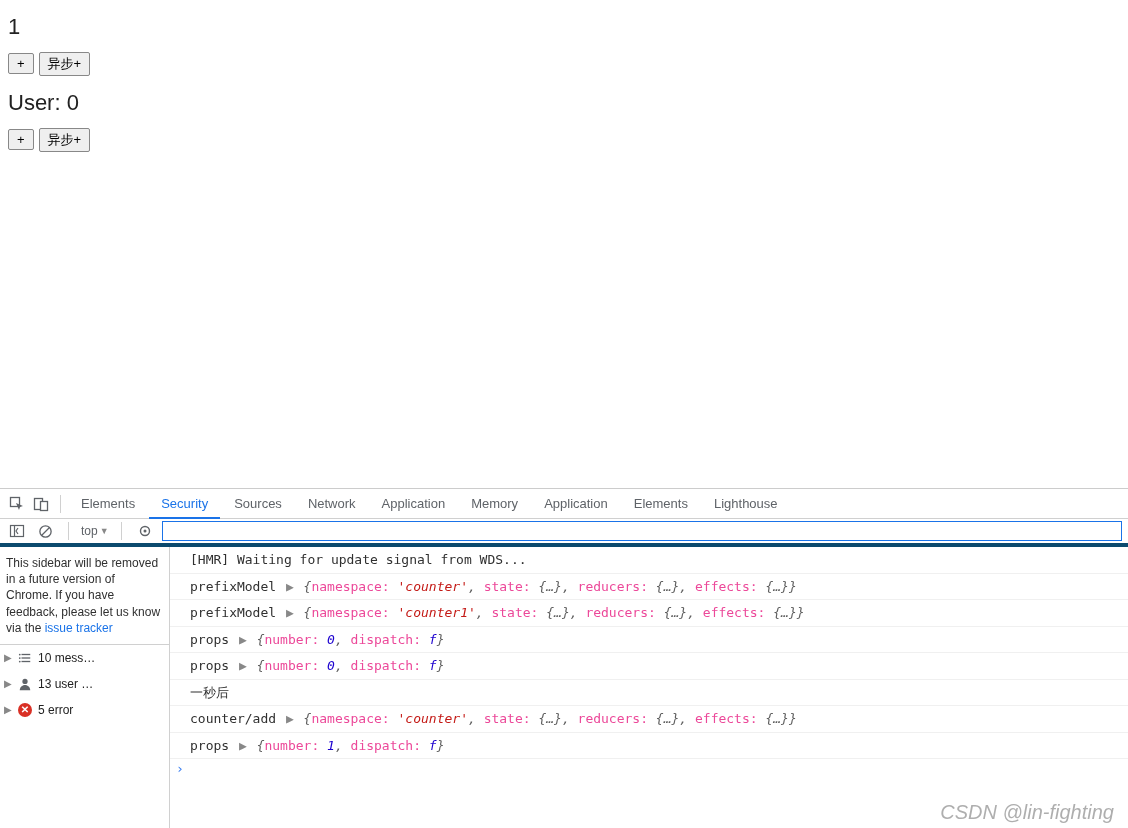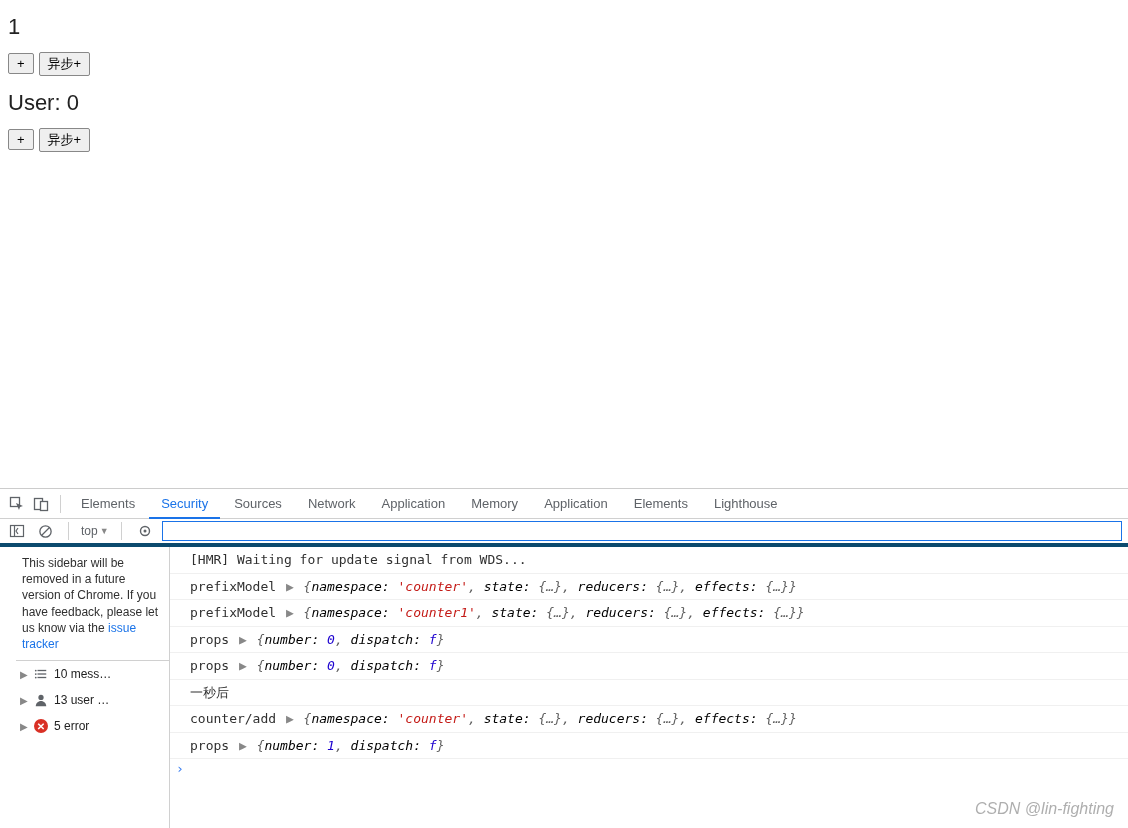--- a/index.html
+++ b/index.html
@@ -17,43 +17,43 @@
   .dt-sep { width:1px; height:18px; background:#d0d0d0; margin:0 6px; }
   .dt-tab { padding:0 12px; height:30px; line-height:30px; color:#5f6368; cursor:pointer; font-size:13px; }
   .dt-tab.active { color:#1a73e8; border-bottom:2px solid #1a73e8; }
 
   .dt-toolbar { display:flex; align-items:center; height:28px; border-bottom:4px solid #0c4a6e; padding:0 6px; gap:6px; }
   .dt-toolbar .filter { flex:1; height:20px; border:1px solid #1a73e8; outline:none; padding:0 4px; font-family:inherit; font-size:12px; }
   .dt-toolbar .ctx { font-size:12px; color:#5f6368; display:flex; align-items:center; gap:2px; }
   .dt-toolbar .tri { font-size:9px; color:#888; }
 
   .dt-body { flex:1; display:flex; overflow:hidden; }
-  .dt-sidebar { width:170px; border-right:1px solid #d0d0d0; display:flex; flex-direction:column; font-size:12px; overflow:hidden;padding-left:16px; }
+  .dt-sidebar { width:170px; border-right:1px solid #d0d0d0; display:flex; flex-direction:column; font-size:12px; overflow:hidden; }
   .dt-sidebar .notice { padding:8px 6px; color:#303030; line-height:1.35; flex:0 0 auto; }
   .dt-sidebar .notice a { color:#1a73e8; text-decoration:none; }
   .dt-sidebar .stats { border-top:1px solid #d0d0d0; }
   .stat-row { display:flex; align-items:center; height:26px; padding:0 4px; gap:5px; border-bottom:0px solid #eee; cursor:pointer; }
   .stat-row .arr { color:#888; font-size:10px; width:8px; }
   .stat-row .ic { width:16px; height:16px; display:flex; align-items:center; justify-content:center; color:#5f6368; }
   .stat-row .lbl { flex:1; white-space:nowrap; overflow:hidden; text-overflow:ellipsis; }
   .err-badge { width:14px; height:14px; border-radius:50%; background:#d93025; color:#fff; font-size:10px; display:flex; align-items:center; justify-content:center; font-weight:bold; }
 
   .dt-console { flex:1; overflow:auto; font-family: Consolas, Menlo, monospace; font-size:13px; color:#303030; }
   .log { padding:3px 12px 3px 20px; border-bottom:1px solid #f0f0f0; white-space:pre; position:relative; line-height:1.5; }
-  .log .key { color:#000000; font-style:italic; }
+  .log .key { color:#ec4899; }
   .log .str { color:#c41a16; font-style:italic; }
   .log .num { color:#1c00cf; font-style:italic; }
   .log .obj { color:#5f5f5f; font-style:italic; }
   .log .fn  { color:#1c00cf; font-style:italic; }
   .log .lbltxt { color:#303030; font-style:normal; }
   .log .expand { color:#888; font-style:normal; margin:0 2px; }
   .prompt-row { padding:2px 8px 2px 6px; color:#367cf1; font-family:Consolas,Menlo,monospace; }
   .prompt-row .caret { color:#367cf1; margin-right:6px; }
 
-  .watermark { position:absolute; right:14px; bottom:10px; color:rgba(120,120,120,.6); font-size:16px; font-style:italic; font-family:Arial,sans-serif; pointer-events:none; }
+  .watermark { position:absolute; right:14px; bottom:4px; color:rgba(120,120,120,.6); font-size:20px; font-style:italic; font-family:Arial,sans-serif; pointer-events:none; }
 
   svg { display:block; }
 </style>
 </head>
 <body>
 
 <div class="page">
   <h3>1</h3>
   <div class="btns">
     <button>+</button><button>异步+</button>

